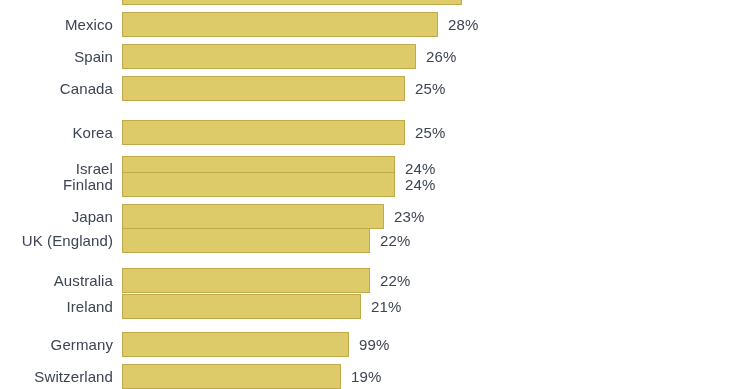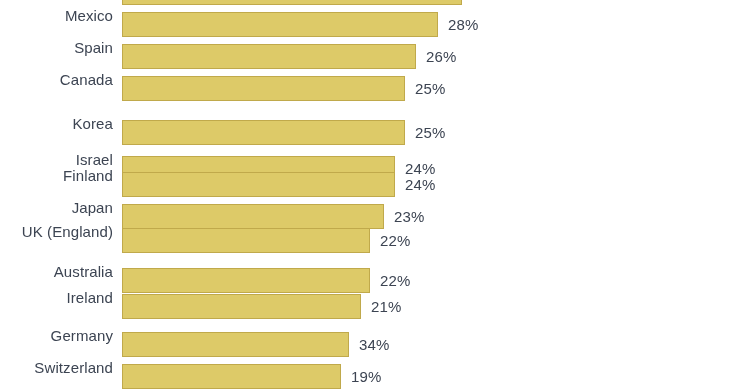--- a/index.html
+++ b/index.html
@@ -18,20 +18,21 @@
     background: #ffffff;
   }
 
   
   .bar-row {
     position: absolute;
     left: 0;
     width: 740px;
     height: 32px;
     display: flex;
+    align-items: center;
   }
 
   .cat-label {
     width: 122px;
     text-align: right;
     padding-right: 9px;
     font-size: 15px;
     color: #3c4452;
     line-height: 1;
     white-space: nowrap;
@@ -143,21 +144,21 @@
       <div class="cat-label">Ireland</div>
       <div class="bar-track">
         <div class="bar" style="width: 239px;"></div>
         <div class="bar-value">21%</div>
       </div>
     </div>
     <div class="bar-row" style="top: 328px;">
       <div class="cat-label">Germany</div>
       <div class="bar-track">
         <div class="bar" style="width: 227px;"></div>
-        <div class="bar-value">34%</div>
+        <div class="bar-value">99%</div>
       </div>
     </div>
     <div class="bar-row" style="top: 360px;">
       <div class="cat-label">Switzerland</div>
       <div class="bar-track">
         <div class="bar" style="width: 219px;"></div>
         <div class="bar-value">19%</div>
       </div>
     </div>
   </div>

